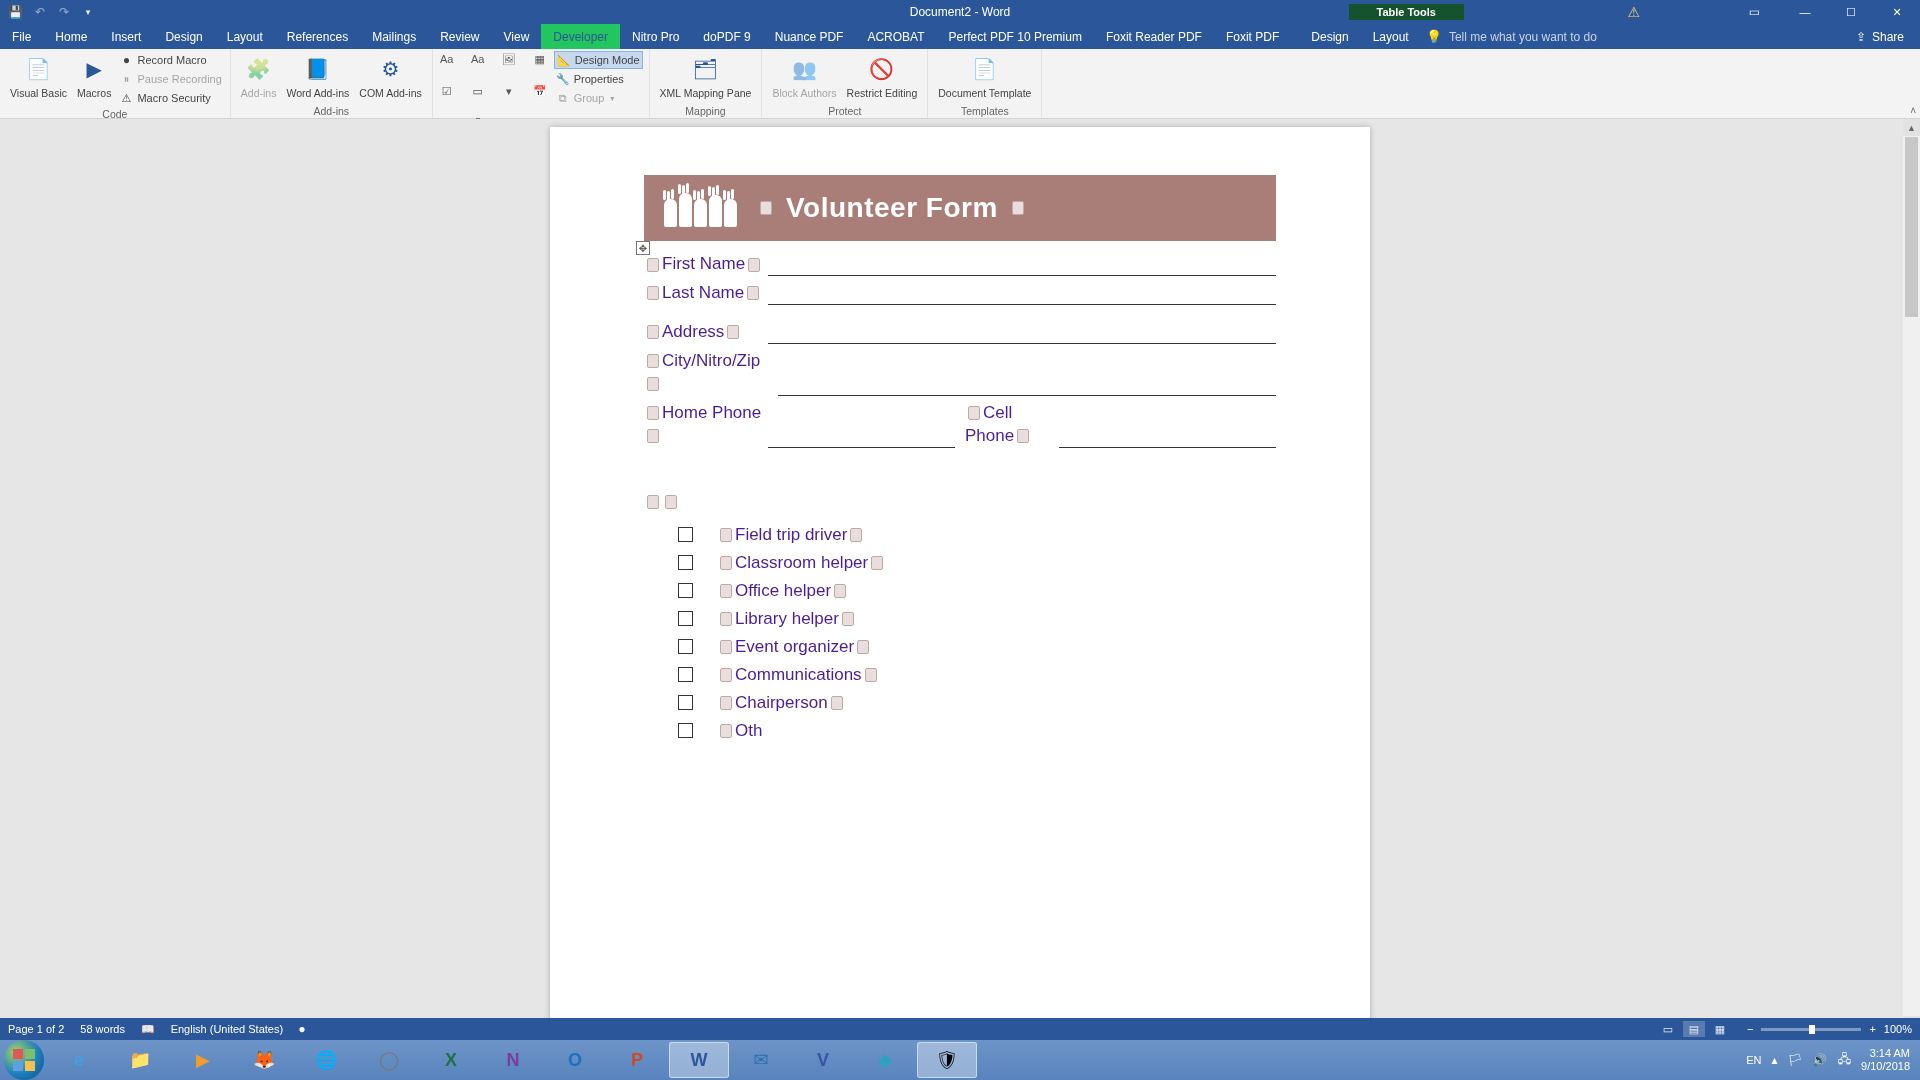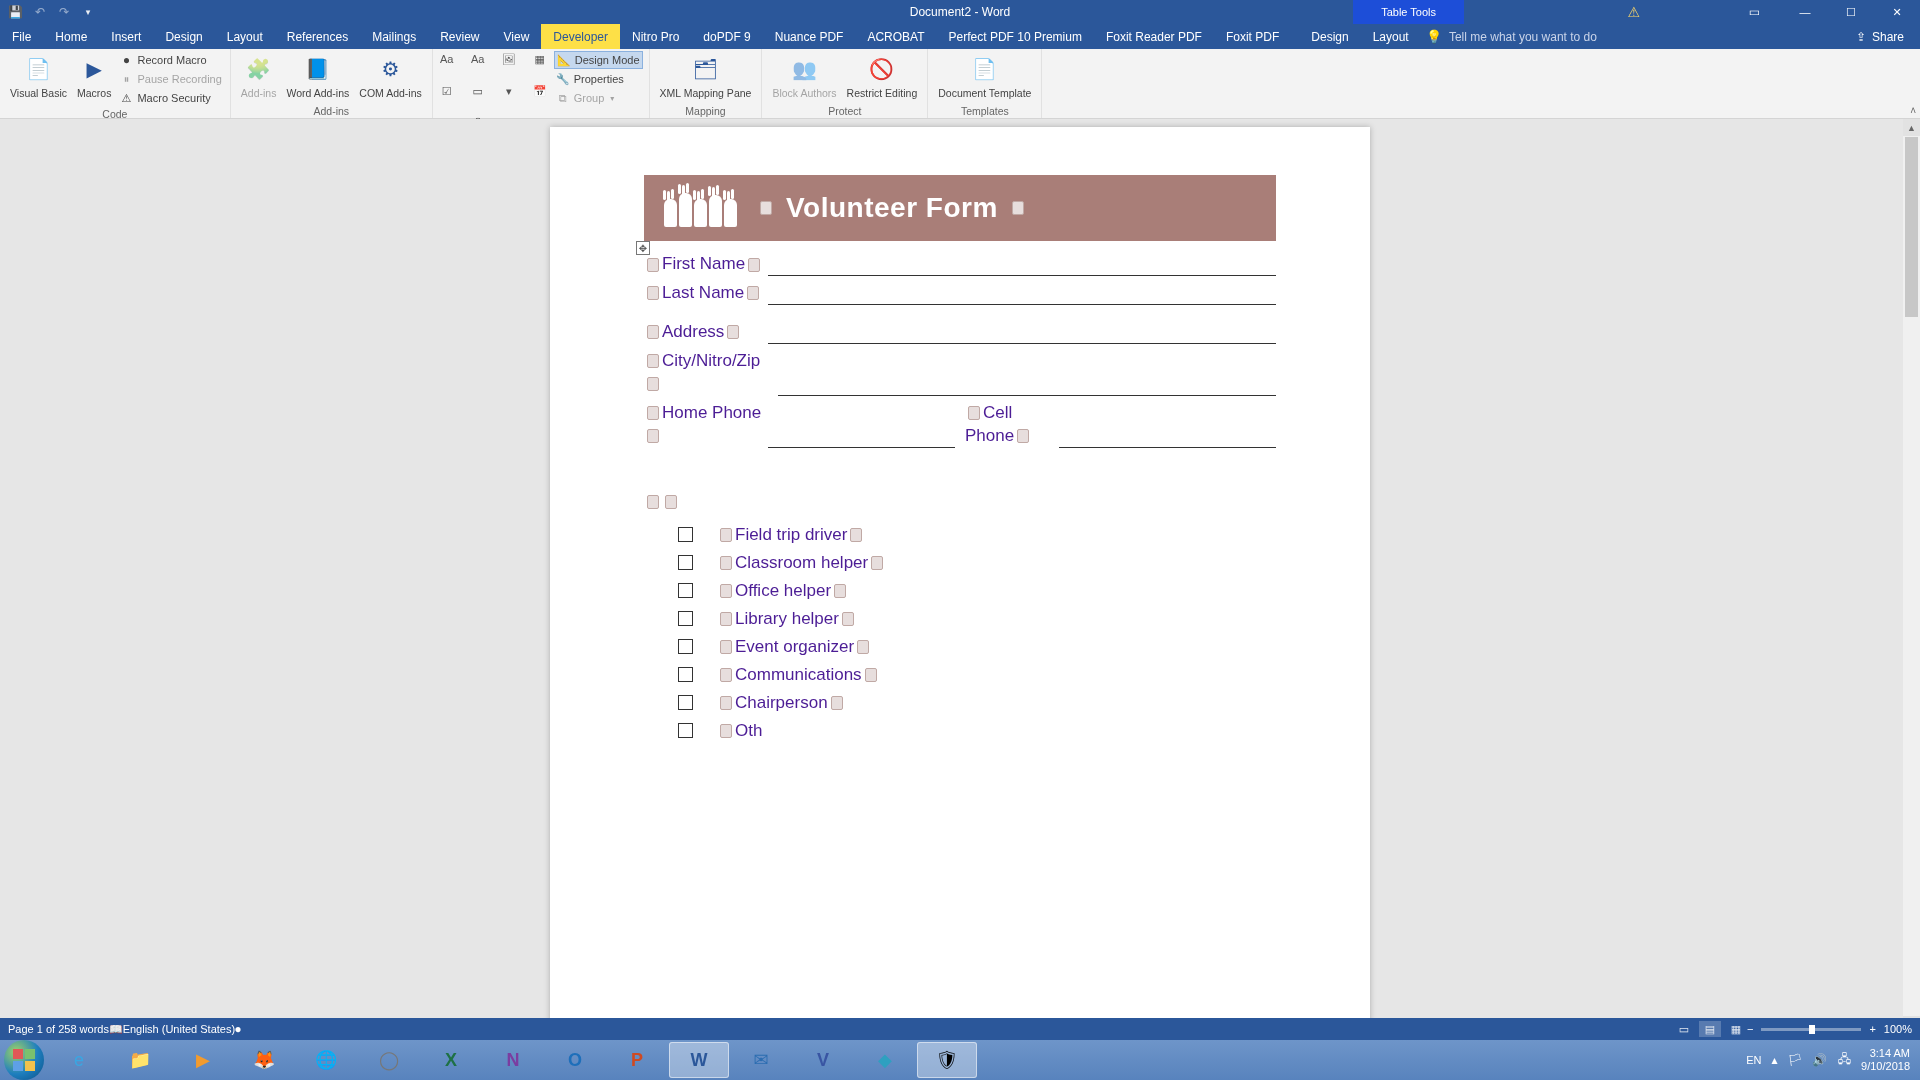--- a/index.html
+++ b/index.html
@@ -3,30 +3,30 @@
 <meta charset="utf-8">
 <style>
 * { margin: 0; padding: 0; box-sizing: border-box; font-family: "Segoe UI", Tahoma, sans-serif; }
 body { background: #fff; overflow: hidden; width: 1920px; height: 1080px; }
 
 
 .titlebar { background: #2b579a; height: 24px; display: flex; align-items: center; color: #fff; font-size: 12px; position: relative; }
 .titlebar .qat { display: flex; align-items: center; gap: 8px; padding-left: 8px; }
 .titlebar .qat-icon { width: 16px; height: 16px; display: flex; align-items: center; justify-content: center; font-size: 12px; opacity: .9; }
 .titlebar .doc-title { position: absolute; left: 50%; transform: translateX(-50%); font-size: 12px; }
-.titlebar .table-tools { position: absolute; right: 456px; background: #1d4ed8; height: 24px; padding: 0 28px; display: flex; align-items: center; font-size: 11px; }
+.titlebar .table-tools { position: absolute; right: 456px; background: #14532d; height: 16px; padding: 0 28px; display: flex; align-items: center; font-size: 11px; font-weight: bold; }
 .titlebar .warn { position: absolute; right: 280px; font-size: 14px; color: #ffd966; }
 .titlebar .win-controls { position: absolute; right: 0; display: flex; }
 .titlebar .win-btn { width: 46px; height: 24px; display: flex; align-items: center; justify-content: center; font-size: 11px; }
 .titlebar .touch-btn { position: absolute; right: 160px; font-size: 12px; }
 
 
 .ribbon-tabs { background: #2b579a; height: 25px; display: flex; align-items: stretch; color: #fff; font-size: 12px; }
 .ribbon-tab { padding: 0 12px; display: flex; align-items: center; cursor: default; }
-.ribbon-tab.active { background: #fde047; color: #2b579a; }
+.ribbon-tab.active { background: #22c55e; color: #2b579a; }
 .tell-me { display: flex; align-items: center; flex: 1; color: #c9d4e9; font-size: 12px; padding-left: 6px; gap: 6px; }
 .tell-me-icon { font-size: 13px; }
 .share { display: flex; align-items: center; gap: 6px; padding: 0 16px; font-size: 12px; color: #fff; }
 
 
 .ribbon { background: #f3f3f3; height: 70px; border-bottom: 1px solid #d4d4d4; display: flex; position: relative; }
 .ribbon-collapse { position: absolute; right: 4px; bottom: 2px; font-size: 10px; color: #666; }
 .group { display: flex; flex-direction: column; border-right: 1px solid #e1e1e1; padding: 2px 6px 0; }
 .group-body { flex: 1; display: flex; align-items: flex-start; gap: 2px; }
 .group-label { text-align: center; font-size: 10.5px; color: #666; padding: 1px 0; }
@@ -71,21 +71,21 @@
 
 .section-head { margin-top: 28px; font-size: 17px; }
 .section-head .tag { margin: 0 3px; }
 
 .checklist { margin-top: 13px; padding-left: 34px; }
 .check-row { display: flex; align-items: center; gap: 24px; margin-bottom: 8px; font-size: 17px; }
 .check-box { width: 15px; height: 15px; border: 1.5px solid #333; flex: 0 0 auto; }
 .check-label .tag { margin: 0 3px; }
 
 
-.statusbar { position: absolute; bottom: 40px; left: 0; right: 0; height: 22px; background: #2b579a; color: #fff; font-size: 11px; display: flex; align-items: center; padding: 0 8px; }
+.statusbar { position: absolute; bottom: 40px; left: 0; right: 0; height: 22px; background: #2b579a; color: #fff; font-size: 11px; display: flex; align-items: center; padding: 0 8px; gap: 16px; }
 .statusbar .spacer { flex: 1; }
 .view-btns { display: flex; gap: 4px; align-items: center; }
 .view-btn { width: 22px; height: 16px; display: flex; align-items: center; justify-content: center; font-size: 11px; opacity: .85; }
 .view-btn.active { background: rgba(255,255,255,.25); }
 .zoom { display: flex; align-items: center; gap: 8px; }
 .zoom-track { width: 100px; height: 3px; background: rgba(255,255,255,.4); position: relative; }
 .zoom-thumb { position: absolute; top: -3px; left: 48px; width: 6px; height: 9px; background: #fff; }
 
 
 .taskbar { position: absolute; bottom: 0; left: 0; right: 0; height: 40px; background: linear-gradient(#6e95c9, #5883bd); display: flex; align-items: center; padding: 0 4px; }

